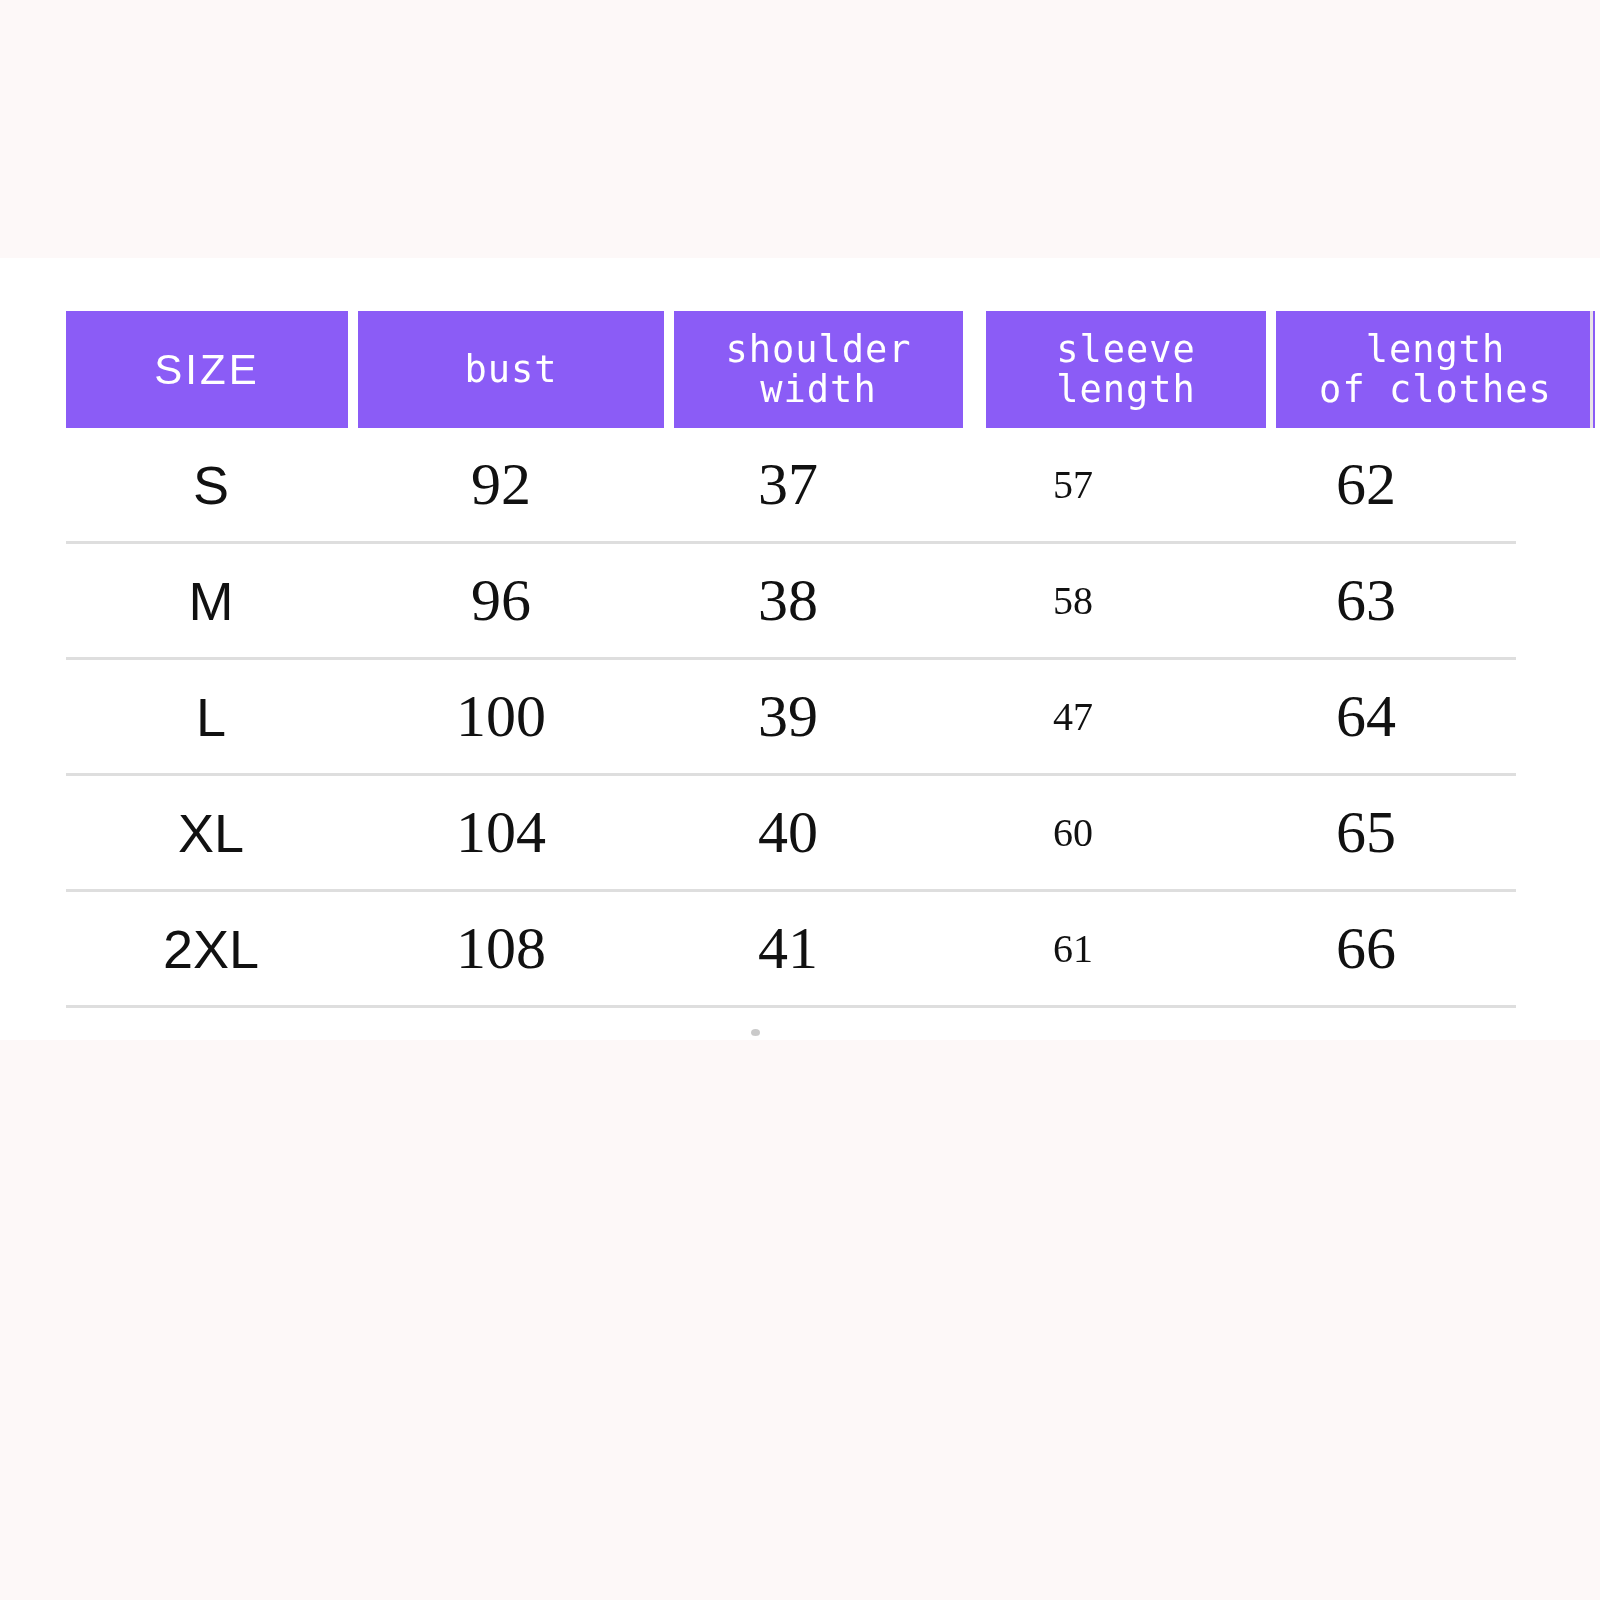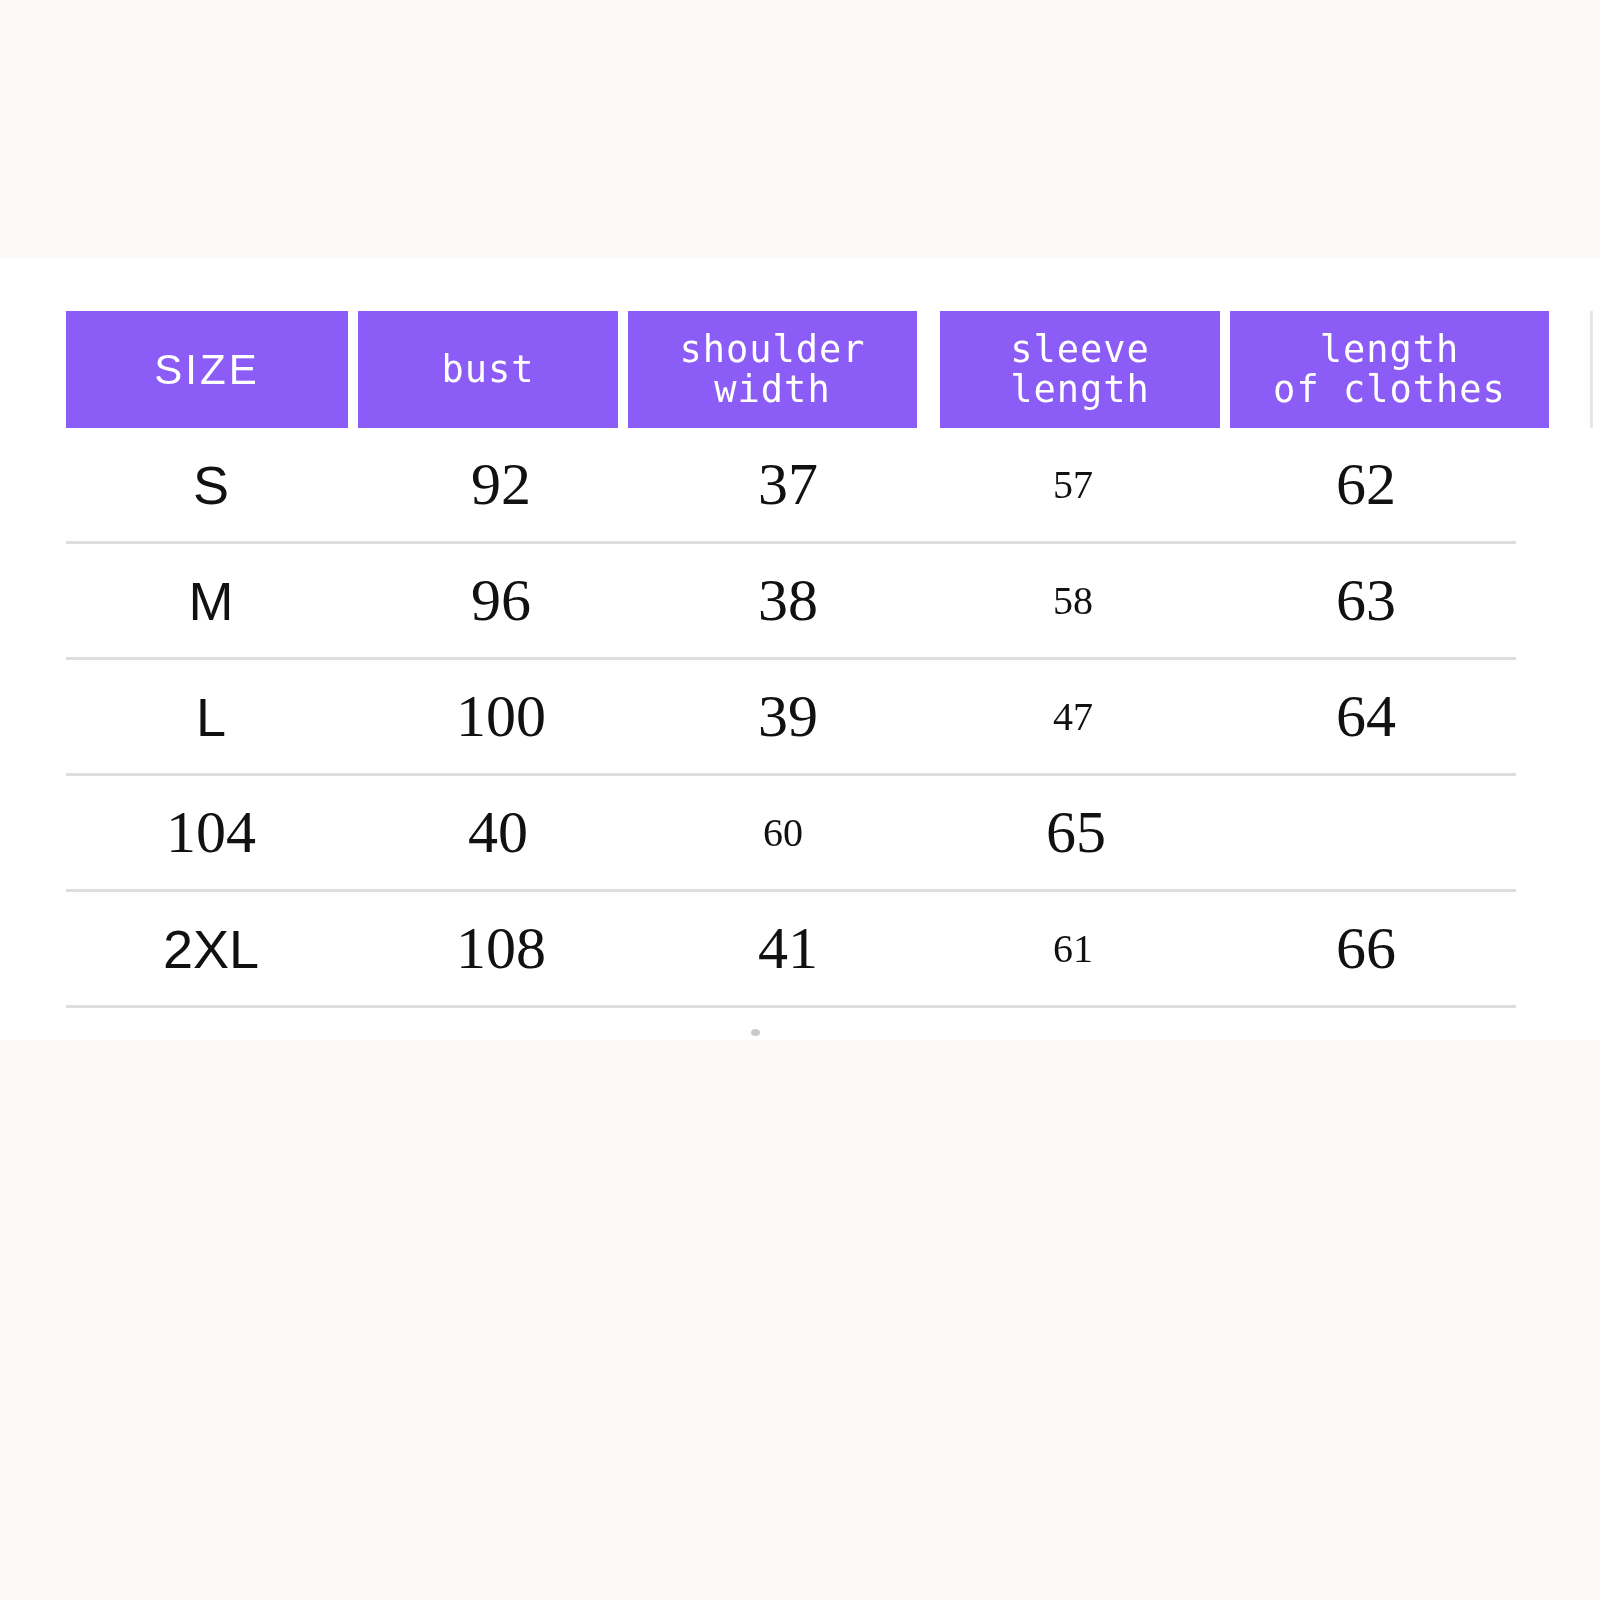--- a/index.html
+++ b/index.html
@@ -54,21 +54,21 @@
     line-height: 1.08;
     letter-spacing: 1px;
     box-sizing: border-box;
     margin-right: 10px;
     flex: 0 0 auto;
   }
   .hcell:last-child { margin-right: 0; }
   .hcell .hline { display: block; white-space: nowrap; }
 
   #hcell-0 { width: 282px; }
-  #hcell-1 { width: 260px; }
+  #hcell-1 { width: 306px; }
   #hcell-2 { width: 289px; }
   #hcell-3 { width: 280px; margin-left: 13px; }
   #hcell-4 { width: 319px; }
 
   #hcell-0 .hline {
     font-family: "Liberation Sans", sans-serif;
     font-size: 42px;
     letter-spacing: 3px;
   }
 
@@ -191,20 +191,21 @@
 
     <div class="drow">
       <div class="dcell c0">L</div>
       <div class="dcell c1">100</div>
       <div class="dcell c2">39</div>
       <div class="dcell c3">47</div>
       <div class="dcell c4">64</div>
     </div>
 
     <div class="drow">
+      <div class="dcell c0">XL</div>
       <div class="dcell c1">104</div>
       <div class="dcell c2">40</div>
       <div class="dcell c3">60</div>
       <div class="dcell c4">65</div>
     </div>
 
     <div class="drow">
       <div class="dcell c0">2XL</div>
       <div class="dcell c1">108</div>
       <div class="dcell c2">41</div>

